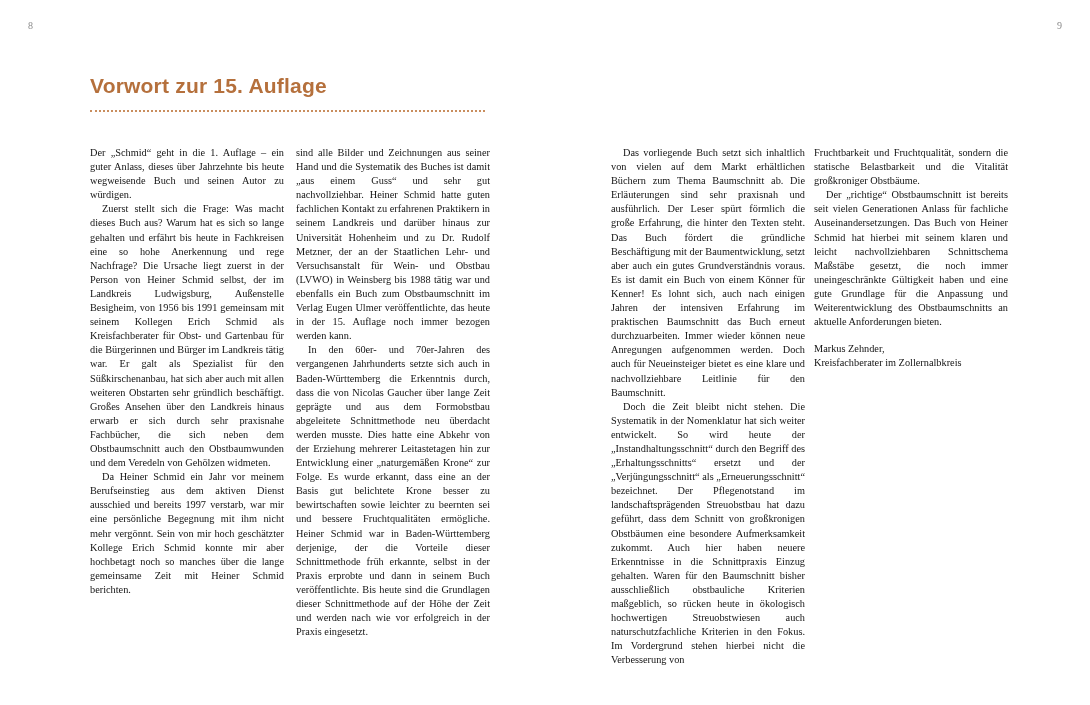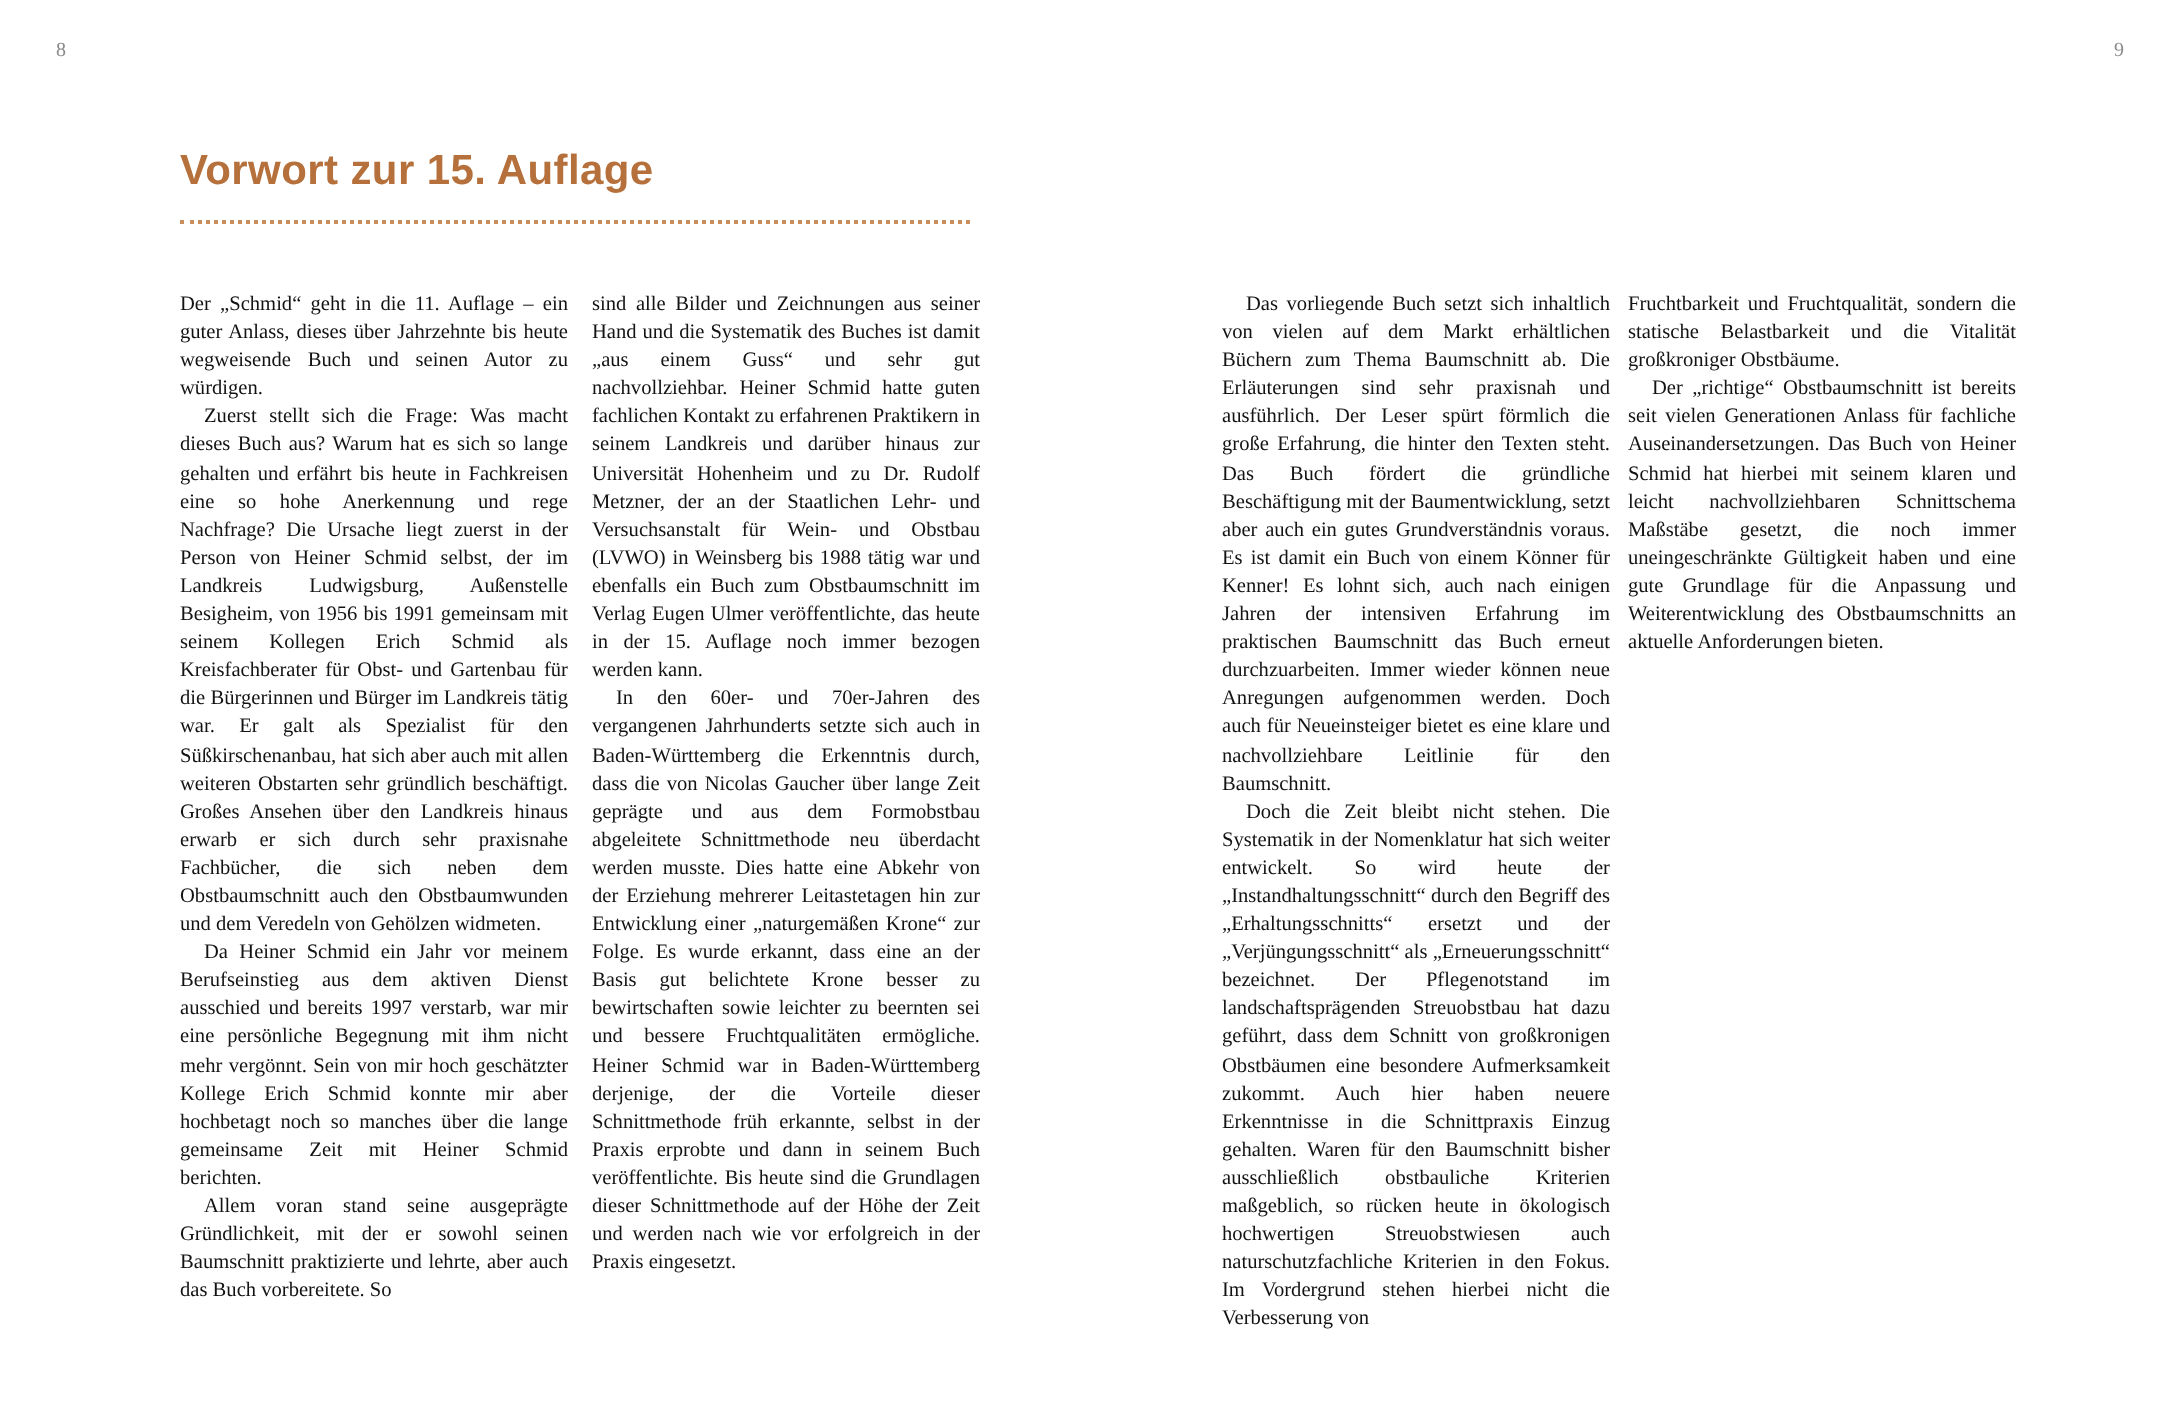--- a/index.html
+++ b/index.html
@@ -110,40 +110,43 @@
 <div class="spread">
 
   <div class="left-page">
     <div class="page-number left">8</div>
 
     <div class="chapter-title">Vorwort zur 15. Auflage</div>
     <div class="title-rule"></div>
 
     <div class="columns">
       <div class="col lp-col1">
-        <p>Der „Schmid“ geht in die 11. Auflage – ein guter Anlass, dieses über Jahrzehnte bis heute wegweisende Buch und seinen Autor zu würdigen.</p>
+        <p>Der „Schmid“ geht in die 1. Auflage – ein guter Anlass, dieses über Jahrzehnte bis heute wegweisende Buch und seinen Autor zu würdigen.</p>
         <p class="indent">Zuerst stellt sich die Frage: Was macht dieses Buch aus? Warum hat es sich so lange gehalten und erfährt bis heute in Fachkreisen eine so hohe Anerkennung und rege Nachfrage? Die Ursache liegt zuerst in der Person von Heiner Schmid selbst, der im Landkreis Ludwigsburg, Außenstelle Besigheim, von 1956 bis 1991 gemeinsam mit seinem Kollegen Erich Schmid als Kreisfachberater für Obst- und Gartenbau für die Bürgerinnen und Bürger im Landkreis tätig war. Er galt als Spezialist für den Süßkirschenanbau, hat sich aber auch mit allen weiteren Obstarten sehr gründlich beschäftigt. Großes Ansehen über den Landkreis hinaus erwarb er sich durch sehr praxisnahe Fachbücher, die sich neben dem Obstbaumschnitt auch den Obstbaumwunden und dem Veredeln von Gehölzen widmeten.</p>
         <p class="indent">Da Heiner Schmid ein Jahr vor meinem Berufseinstieg aus dem aktiven Dienst ausschied und bereits 1997 verstarb, war mir eine persönliche Begegnung mit ihm nicht mehr vergönnt. Sein von mir hoch geschätzter Kollege Erich Schmid konnte mir aber hochbetagt noch so manches über die lange gemeinsame Zeit mit Heiner Schmid berichten.</p>
-        <p class="indent">Allem voran stand seine ausgeprägte Gründlichkeit, mit der er sowohl seinen Baumschnitt praktizierte und lehrte, aber auch das Buch vorbereitete. So</p>
       </div>
       <div class="col lp-col2">
         <p>sind alle Bilder und Zeichnungen aus seiner Hand und die Systematik des Buches ist damit „aus einem Guss“ und sehr gut nachvollziehbar. Heiner Schmid hatte guten fachlichen Kontakt zu erfahrenen Praktikern in seinem Landkreis und darüber hinaus zur Universität Hohenheim und zu Dr. Rudolf Metzner, der an der Staatlichen Lehr- und Versuchsanstalt für Wein- und Obstbau (LVWO) in Weinsberg bis 1988 tätig war und ebenfalls ein Buch zum Obstbaumschnitt im Verlag Eugen Ulmer veröffentlichte, das heute in der 15. Auflage noch immer bezogen werden kann.</p>
         <p class="indent">In den 60er- und 70er-Jahren des vergangenen Jahrhunderts setzte sich auch in Baden-Württemberg die Erkenntnis durch, dass die von Nicolas Gaucher über lange Zeit geprägte und aus dem Formobstbau abgeleitete Schnittmethode neu überdacht werden musste. Dies hatte eine Abkehr von der Erziehung mehrerer Leitastetagen hin zur Entwicklung einer „naturgemäßen Krone“ zur Folge. Es wurde erkannt, dass eine an der Basis gut belichtete Krone besser zu bewirtschaften sowie leichter zu beernten sei und bessere Fruchtqualitäten ermögliche. Heiner Schmid war in Baden-Württemberg derjenige, der die Vorteile dieser Schnittmethode früh erkannte, selbst in der Praxis erprobte und dann in seinem Buch veröffentlichte. Bis heute sind die Grundlagen dieser Schnittmethode auf der Höhe der Zeit und werden nach wie vor erfolgreich in der Praxis eingesetzt.</p>
       </div>
     </div>
   </div>
 
   <div class="right-page">
     <div class="page-number right">9</div>
 
     <div class="columns">
       <div class="col rp-col1">
         <p class="indent">Das vorliegende Buch setzt sich inhaltlich von vielen auf dem Markt erhältlichen Büchern zum Thema Baumschnitt ab. Die Erläuterungen sind sehr praxisnah und ausführlich. Der Leser spürt förmlich die große Erfahrung, die hinter den Texten steht. Das Buch fördert die gründliche Beschäftigung mit der Baumentwicklung, setzt aber auch ein gutes Grundverständnis voraus. Es ist damit ein Buch von einem Könner für Kenner! Es lohnt sich, auch nach einigen Jahren der intensiven Erfahrung im praktischen Baumschnitt das Buch erneut durchzuarbeiten. Immer wieder können neue Anregungen aufgenommen werden. Doch auch für Neueinsteiger bietet es eine klare und nachvollziehbare Leitlinie für den Baumschnitt.</p>
         <p class="indent">Doch die Zeit bleibt nicht stehen. Die Systematik in der Nomenklatur hat sich weiter entwickelt. So wird heute der „Instandhaltungsschnitt“ durch den Begriff des „Erhaltungsschnitts“ ersetzt und der „Verjüngungsschnitt“ als „Erneuerungsschnitt“ bezeichnet. Der Pflegenotstand im landschaftsprägenden Streuobstbau hat dazu geführt, dass dem Schnitt von großkronigen Obstbäumen eine besondere Aufmerksamkeit zukommt. Auch hier haben neuere Erkenntnisse in die Schnittpraxis Einzug gehalten. Waren für den Baumschnitt bisher ausschließlich obstbauliche Kriterien maßgeblich, so rücken heute in ökologisch hochwertigen Streuobstwiesen auch naturschutzfachliche Kriterien in den Fokus. Im Vordergrund stehen hierbei nicht die Verbesserung von</p>
       </div>
       <div class="col rp-col2">
         <p>Fruchtbarkeit und Fruchtqualität, sondern die statische Belastbarkeit und die Vitalität großkroniger Obstbäume.</p>
         <p class="indent">Der „richtige“ Obstbaumschnitt ist bereits seit vielen Generationen Anlass für fachliche Auseinandersetzungen. Das Buch von Heiner Schmid hat hierbei mit seinem klaren und leicht nachvollziehbaren Schnittschema Maßstäbe gesetzt, die noch immer uneingeschränkte Gültigkeit haben und eine gute Grundlage für die Anpassung und Weiterentwicklung des Obstbaumschnitts an aktuelle Anforderungen bieten.</p>
+        <div class="signature">
+          <p>Markus Zehnder,</p>
+          <p>Kreisfachberater im Zollernalbkreis</p>
+        </div>
       </div>
     </div>
   </div>
 
 </div>
 
 </body></html>

